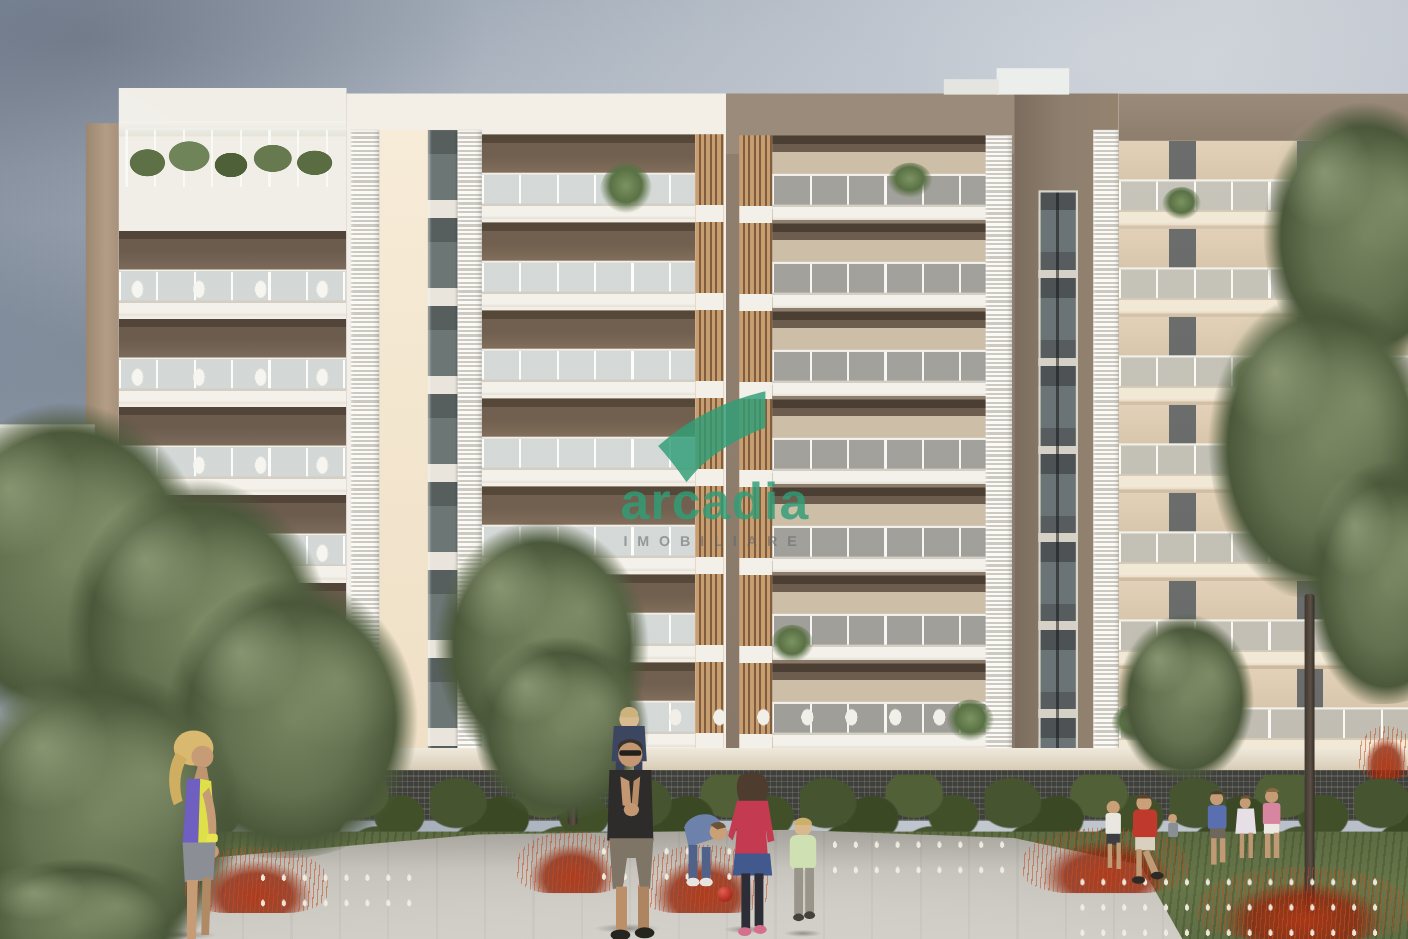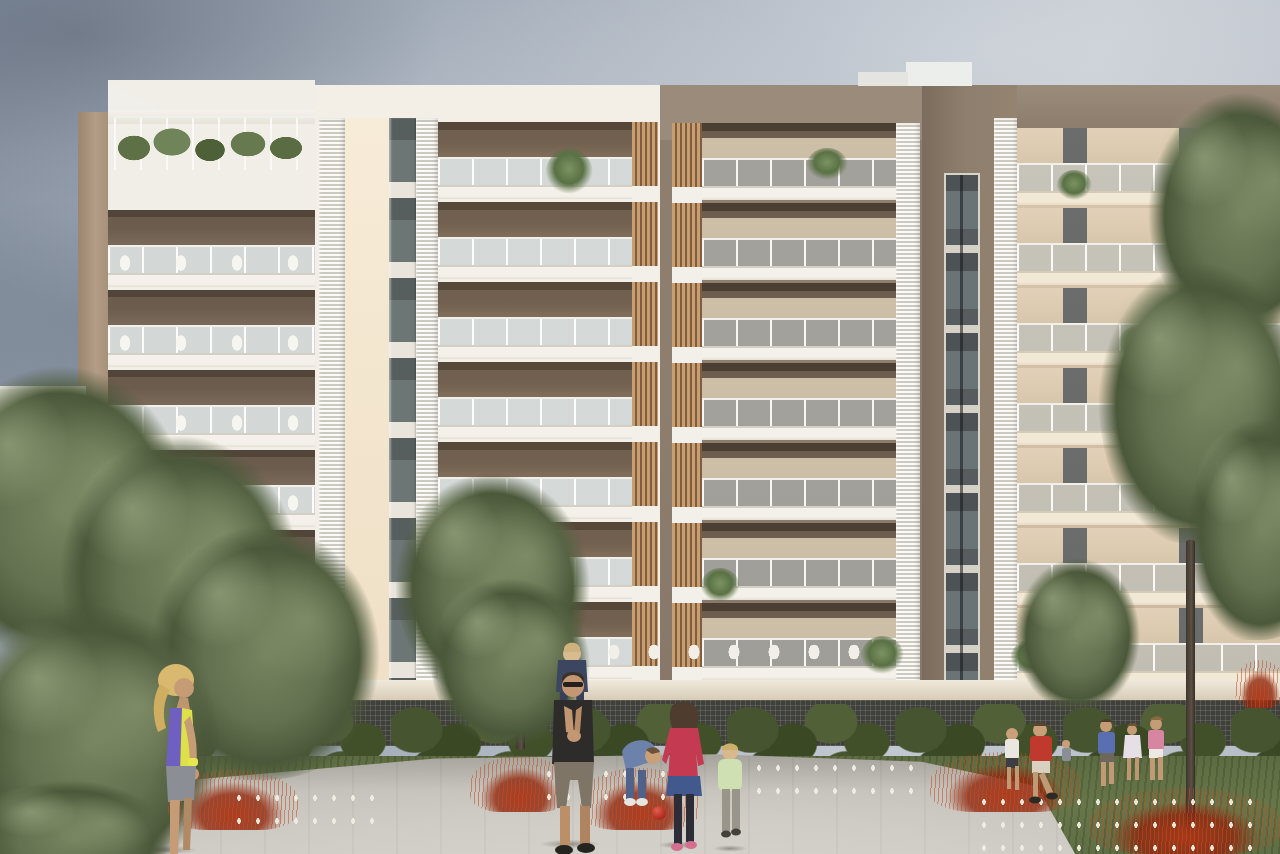--- a/index.html
+++ b/index.html
@@ -486,14 +486,21 @@
     <rect x="135" y="46" width="4" height="22" fill="#bd9672"></rect>
       <rect x="143" y="45" width="4" height="23" fill="#bd9672"></rect>
     <circle cx="164" cy="12" r="6" fill="#c59c76"></circle>
       <path d="M158,8 C161,3 169,3 171,8 Z" fill="#8a6a42"></path>
     <rect x="156" y="18" width="16" height="20" rx="3" fill="#d885a2"></rect>
     <rect x="157" y="37" width="14" height="9" fill="#ece8e2"></rect>
     <rect x="158" y="46" width="5" height="22" fill="#c09a74"></rect>
       <rect x="166" y="45" width="5" height="23" fill="#c09a74"></rect>
   </svg>
 
+  <div id="watermark" class="abs">
+    <svg id="wm-swoosh" viewBox="0 0 120 100">
+      <path d="M6,58 C36,32 70,14 112,4 L112,40 C80,52 52,70 34,94 C25,80 15,68 6,58 Z" fill="#2f9e77"></path>
+    </svg>
+    <div id="wm-brand">arcadia</div>
+    <div id="wm-sub">IMOBILIARE</div>
+  </div>
 
 </div>
 
 </body></html>

